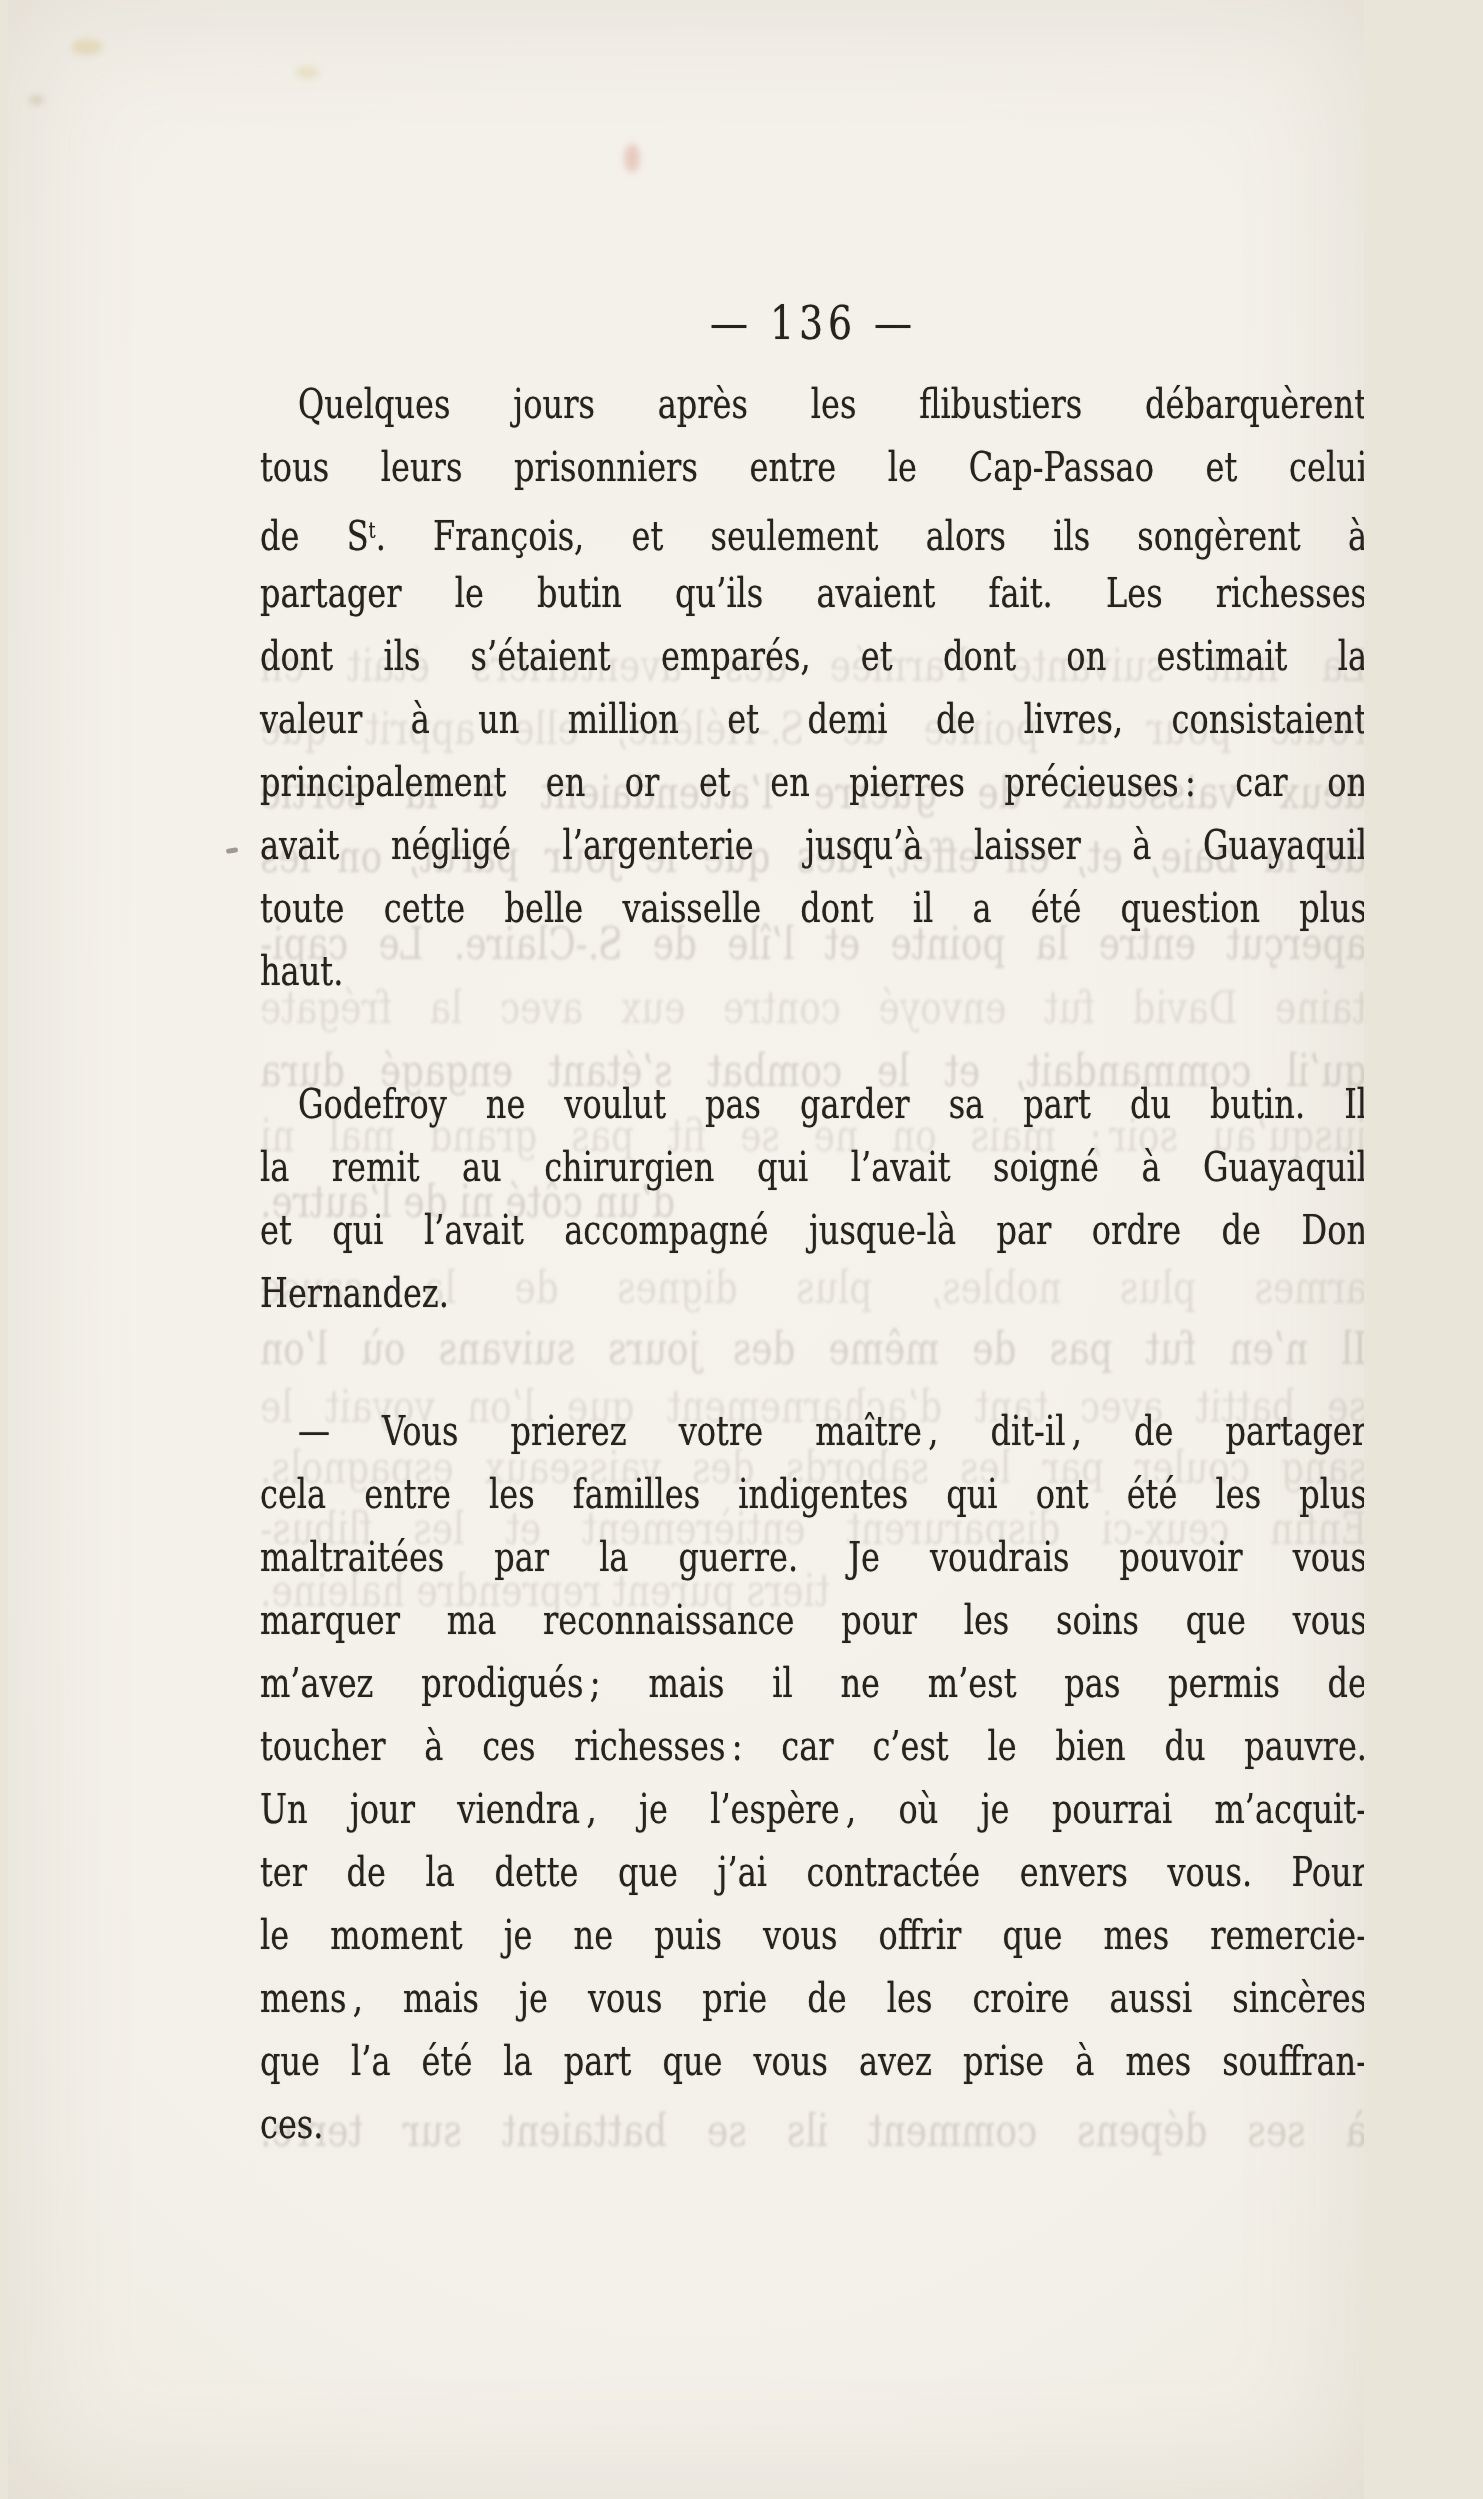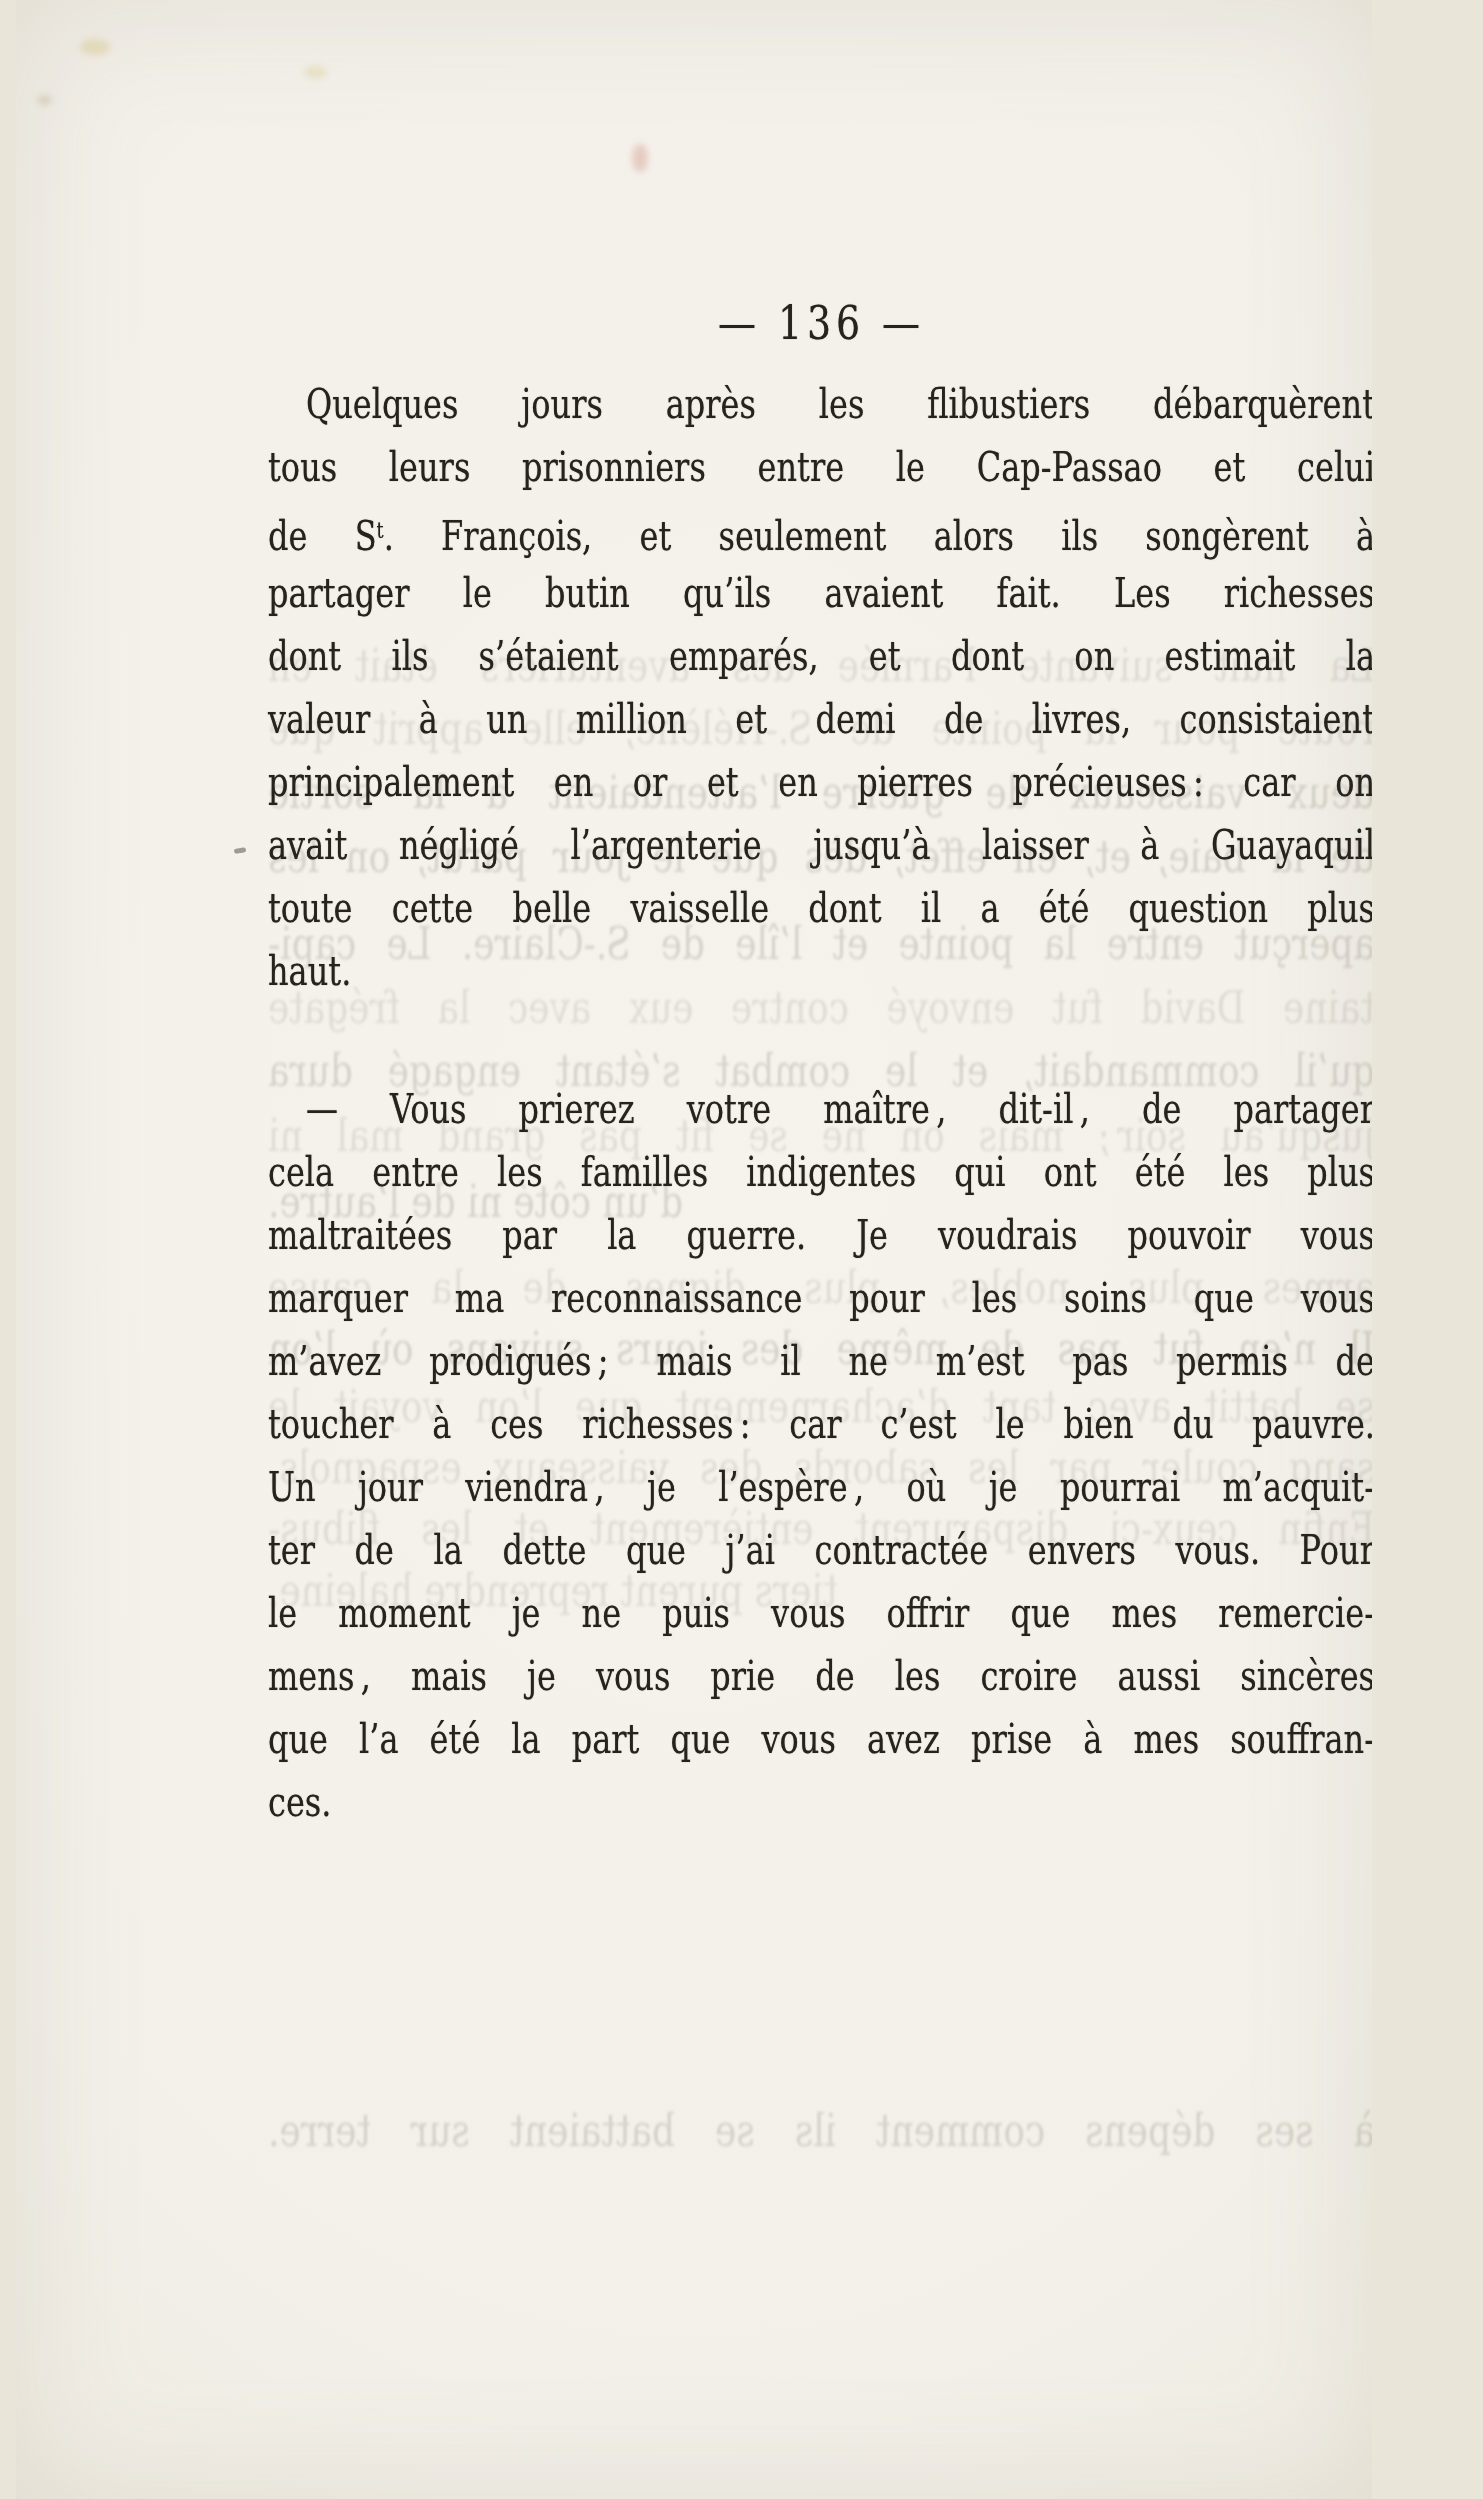--- a/index.html
+++ b/index.html
@@ -2,21 +2,21 @@
 <html style="font-size:13px"><head>
 <meta charset="utf-8">
 <style>
   html,body{margin:0;padding:0;}
   body{
     width:1484px;height:2500px;
     font-family:"DejaVu Serif","Liberation Serif",serif;
     background:#e9e5d9;
   }
   .page{
-    position:absolute;left:16px;top:0;width:1356px;height:2500px;overflow:hidden;
+    position:absolute;left:8px;top:0;width:1356px;height:2500px;overflow:hidden;
     background:radial-gradient(120% 90% at 50% 45%, #f6f3ed 0%, #f3f0e9 55%, #ebe6da 100%);
     box-shadow:inset 0 0 131px rgba(150,138,112,0.16);
     color:#26221c;
   }
   
   .stain{position:absolute;border-radius:50%;filter:blur(3.3px);}
   .st1{left:64px;top:39px;width:29.5px;height:16.4px;background:rgba(216,200,142,.45);}
   .st2{left:288px;top:66px;width:23px;height:13px;background:rgba(218,204,150,.40);}
   .st3{left:21px;top:95px;width:14.7px;height:9.8px;background:rgba(190,182,150,.45);}
   .st4{left:616px;top:144px;width:16.4px;height:28px;background:rgba(205,128,115,.33);}
@@ -99,20 +99,26 @@
       <div class="ln"><span>de S</span><span class="sup">t</span><span>. François, et seulement alors ils songèrent à</span></div>
       <div class="ln">partager le butin qu’ils avaient fait.  Les richesses</div>
       <div class="ln">dont ils s’étaient emparés, et dont on estimait la</div>
       <div class="ln">valeur à un million et demi de livres, consistaient</div>
       <div class="ln">principalement en or et en pierres précieuses : car on</div>
       <div class="ln">avait négligé l’argenterie jusqu’à laisser à Guayaquil</div>
       <div class="ln">toute cette belle vaisselle dont il a été question plus</div>
       <div class="ln last">haut.</div>
     </div>
 
+    <div class="para p2">
+      <div class="ln ind">Godefroy ne voulut pas garder sa part du butin. Il</div>
+      <div class="ln">la remit au chirurgien qui l’avait soigné à Guayaquil</div>
+      <div class="ln">et qui l’avait accompagné jusque-là par ordre de Don</div>
+      <div class="ln last">Hernandez.</div>
+    </div>
 
     <div class="para p3">
       <div class="ln ind">— Vous prierez votre maître , dit-il , de partager</div>
       <div class="ln">cela entre les familles indigentes qui ont été les plus</div>
       <div class="ln">maltraitées par la guerre.  Je voudrais pouvoir vous</div>
       <div class="ln">marquer ma reconnaissance pour les soins que vous</div>
       <div class="ln">m’avez prodigués ; mais il ne m’est pas permis de</div>
       <div class="ln">toucher à ces richesses : car c’est le bien du pauvre.</div>
       <div class="ln">Un jour viendra , je l’espère , où je pourrai m’acquit-</div>
       <div class="ln">ter de la dette que j’ai contractée envers vous. Pour</div>

